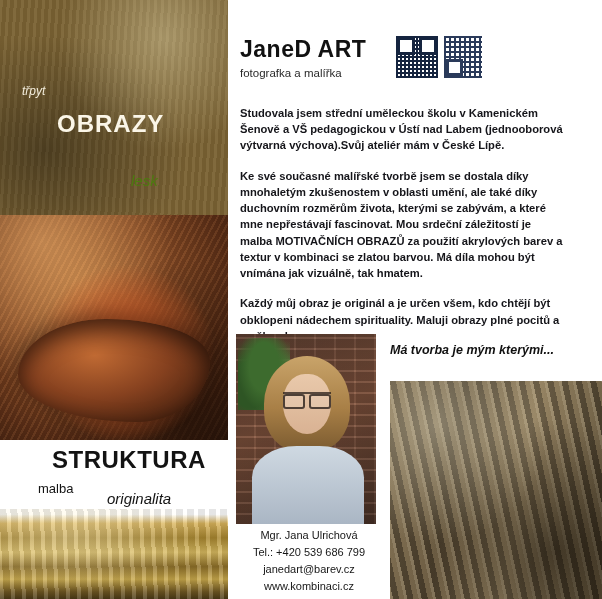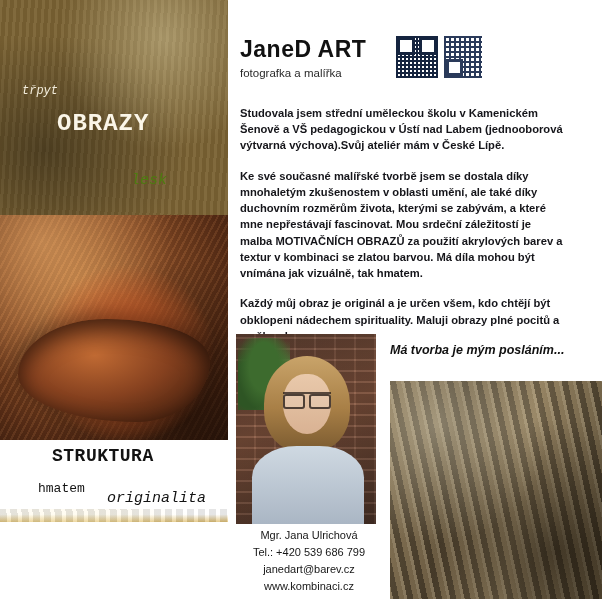--- a/index.html
+++ b/index.html
@@ -19,23 +19,22 @@
     width: 602px;
     height: 599px;
     background: #ffffff;
   }
 
   
   .left-col {
     position: absolute;
     left: 0; top: 0;
     width: 228px;
-    height: 522px;
-    overflow: hidden;
-    font-family: Liberation Mono, monospace;
+    height: 599px;
+    overflow: hidden;
   }
 
   
   .photo-gold-top {
     position: absolute;
     left: 0; top: 0;
     width: 228px; height: 215px;
     background:
       linear-gradient(102deg, rgba(255,255,255,0.10) 0%, rgba(0,0,0,0.25) 40%, rgba(0,0,0,0.05) 60%, rgba(255,255,255,0.12) 100%),
       linear-gradient(90deg,
@@ -142,21 +141,21 @@
     letter-spacing: 1px;
   }
   .word-lesk {
     left: 131px; top: 172px;
     font-size: 15px;
     font-style: italic;
     color: #4d7c0f;
   }
   .word-struktura {
     left: 52px; top: 446px;
-    font-size: 18px;
+    font-size: 24px;
     font-weight: bold;
     color: #131313;
     letter-spacing: 0.5px;
   }
   .word-malba {
     left: 38px; top: 481px;
     font-size: 13px;
     color: #131313;
   }
   .word-originalita {
@@ -358,21 +357,21 @@
   <div class="left-col">
     <div class="photo-gold-top"></div>
     <div class="photo-rust"></div>
     <div class="left-white"></div>
     <div class="photo-gold-bottom"></div>
 
     <div class="word word-trpyt">třpyt</div>
     <div class="word word-obrazy">OBRAZY</div>
     <div class="word word-lesk">lesk</div>
     <div class="word word-struktura">STRUKTURA</div>
-    <div class="word word-malba">hmatem</div>
+    <div class="word word-malba">malba</div>
     <div class="word word-originalita">originalita</div>
   </div>
 
   <div class="main">
 
     <div class="brand">
       <div class="brand-title">JaneD ART</div>
       <div class="brand-sub">fotografka a malířka</div>
     </div>
 
@@ -380,21 +379,21 @@
       <div class="qr"></div>
       <div class="qr2"></div>
     </div>
 
     <div class="body-text">
       <p>Studovala jsem střední uměleckou školu v Kamenickém Šenově a VŠ pedagogickou v Ústí nad Labem (jednooborová výtvarná výchova).Svůj ateliér mám v České Lípě.</p>
       <p>Ke své současné malířské tvorbě jsem se dostala díky mnohaletým zkušenostem v oblasti umění, ale také díky duchovním rozměrům života, kterými se zabývám, a které mne nepřestávají fascinovat. Mou srdeční záležitostí je malba MOTIVAČNÍCH OBRAZŮ za použití akrylových barev a textur v kombinaci se zlatou barvou. Má díla mohou být vnímána jak vizuálně, tak hmatem.</p>
       <p>Každý můj obraz je originál a je určen všem, kdo chtějí být obklopeni nádechem spirituality. Maluji obrazy plné pocitů a myšlenek.</p>
     </div>
 
-    <div class="tagline">Má tvorba je mým posláním...</div>
+    <div class="tagline">Má tvorba je mým kterými...</div>
 
     <div class="portrait">
       <div class="brick"></div>
       <div class="plant"></div>
       <div class="hair"></div>
       <div class="face"></div>
       <div class="glasses"></div>
       <div class="body"></div>
     </div>
 

